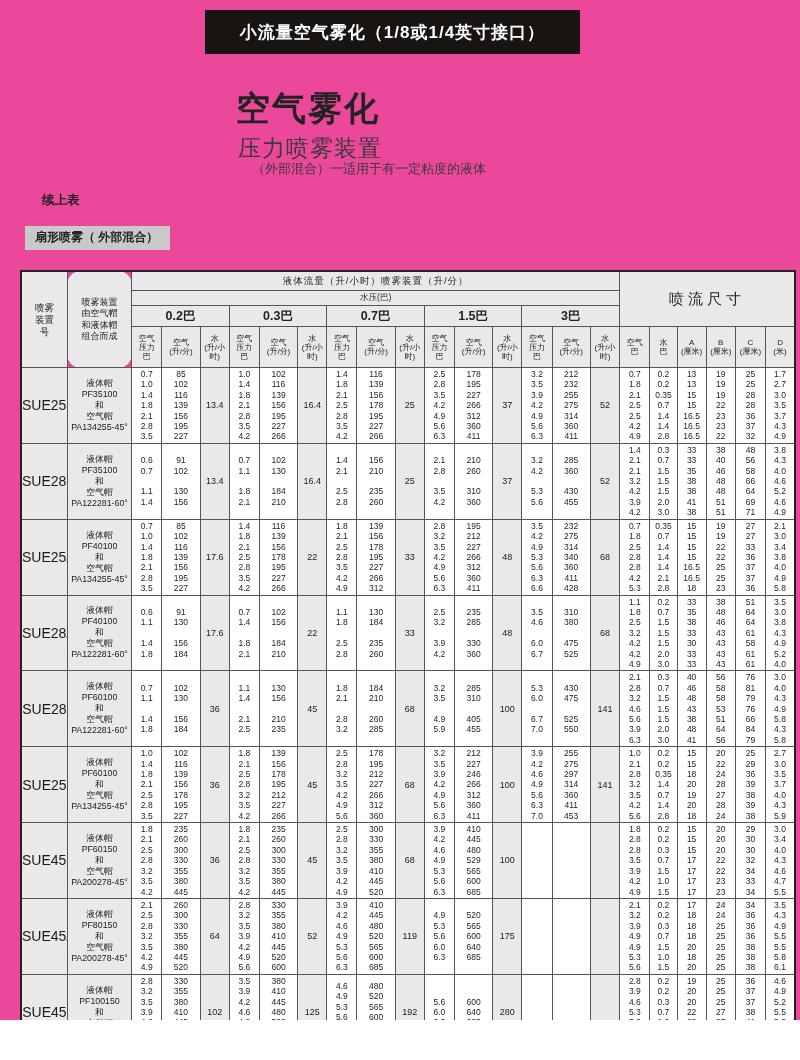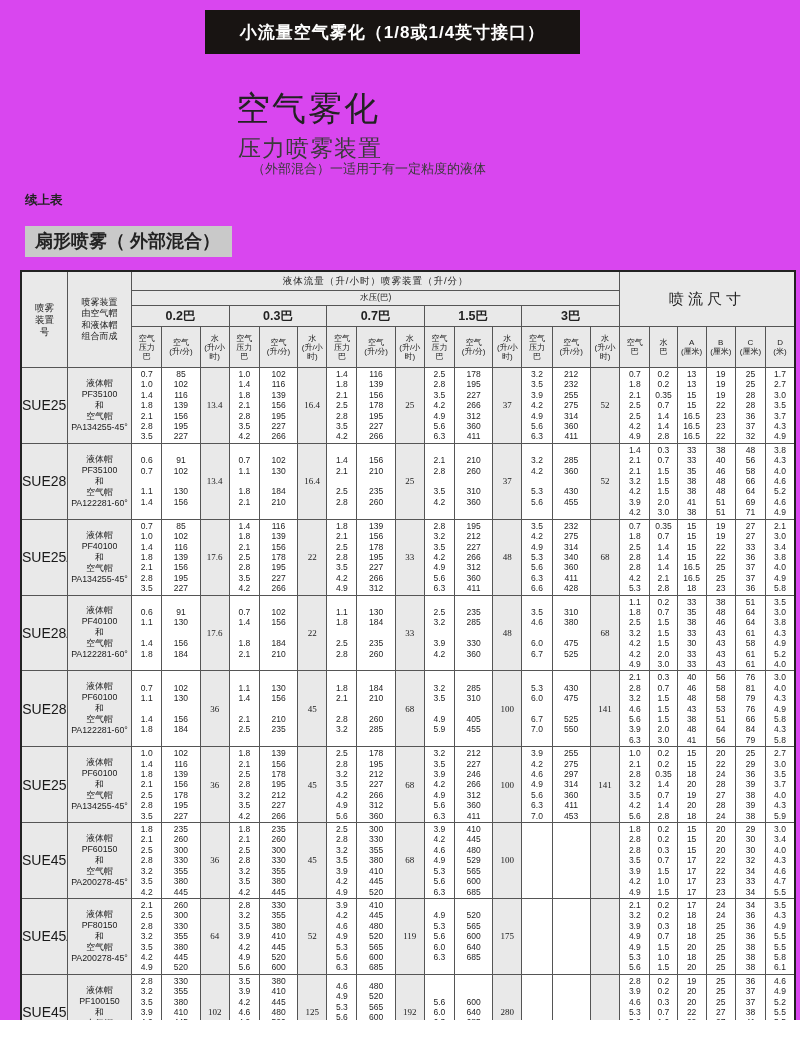--- a/index.html
+++ b/index.html
@@ -1,46 +1,46 @@
 <!DOCTYPE html>
 <html><head>
 <meta charset="utf-8">
 <style>
   html,body{margin:0;padding:0;background:#fff;}
-  .page{position:relative;width:800px;height:1020px;overflow:hidden;background:#d946ef;
+  .page{position:relative;width:800px;height:1020px;overflow:hidden;background:#ec4899;
         font-family:"Liberation Sans","DejaVu Sans",sans-serif;color:#1a1a1a;}
   .pre{white-space:pre-line;}
 
   .banner{position:absolute;left:205px;top:10px;width:375px;height:44px;background:#181412;
           color:#fff;font-size:17px;font-weight:bold;display:flex;align-items:center;justify-content:center;
           letter-spacing:1px;}
-  .main-title{position:absolute;left:236px;top:86px;font-size:34px;font-weight:400;letter-spacing:2px;color:#222;text-align:center;}
+  .main-title{position:absolute;left:236px;top:86px;font-size:34px;font-weight:700;letter-spacing:2px;color:#222;text-align:center;}
   .sub-title{position:absolute;left:238px;top:133px;font-size:23px;color:#3a3a3a;
              font-family:"Liberation Serif","DejaVu Serif",serif;letter-spacing:1px;}
   .sub-title2{position:absolute;left:252px;top:160px;font-size:13px;color:#3a3a3a;
               font-family:"Liberation Serif","DejaVu Serif",serif;}
-  .cont-note{position:absolute;left:25px;top:192px;font-size:12.5px;font-weight:bold;color:#222;}
+  .cont-note{position:absolute;left:42px;top:192px;font-size:12.5px;font-weight:bold;color:#222;}
   .section-label{position:absolute;left:25px;top:226px;background:#c9c9c9;color:#222;
-                 font-size:18px;font-weight:bold;padding:3px 12px 4px 10px;}
+                 font-size:12px;font-weight:bold;padding:3px 12px 4px 10px;}
 
   table.spec{position:absolute;left:20px;top:270px;width:776px;border-collapse:collapse;
              table-layout:fixed;border:2px solid #222;}
   table.spec th,table.spec td{border:1px solid #555;padding:1px 0;vertical-align:middle;
              text-align:center;overflow:hidden;}
   th.shade,td.shade{background:#e9e9e9;}
   thead th{background:#e9e9e9;font-weight:normal;color:#222;}
   .flow-title{font-size:9.5px;height:16px;letter-spacing:1px;}
   .press-title{font-size:8.5px;height:12px;}
   .press-label{font-size:12.5px;font-weight:bold;height:18px;}
   .spray-title{font-size:15px;font-weight:normal;letter-spacing:4px;}
   .subhdr{font-size:8px;line-height:9px;height:38px;}
   .hdr-device{font-size:9.5px;line-height:12px;margin-top:7px;}
-  .hdr-combo{font-size:9px;line-height:11.5px;}
+  .hdr-combo{font-size:9px;line-height:11.5px;border-radius:14px;}
   td.num{font-size:8.5px;line-height:10.4px;background:#fff;color:#1d1d1d;}
-  td.water-cell{font-size:9px;font-family:Liberation Serif, serif;}
+  td.water-cell{font-size:9px;}
   td.combo-cell{font-size:8.8px;line-height:11px;}
   td.id-cell{font-size:14px;}
   tr.partial td{height:12px;background:#fff;}
 </style>
 </head>
 <body>
 
 <div class="page">
   <div class="banner">小流量空气雾化（1/8或1/4英寸接口）</div>
   <div class="main-title">空气雾化</div>

